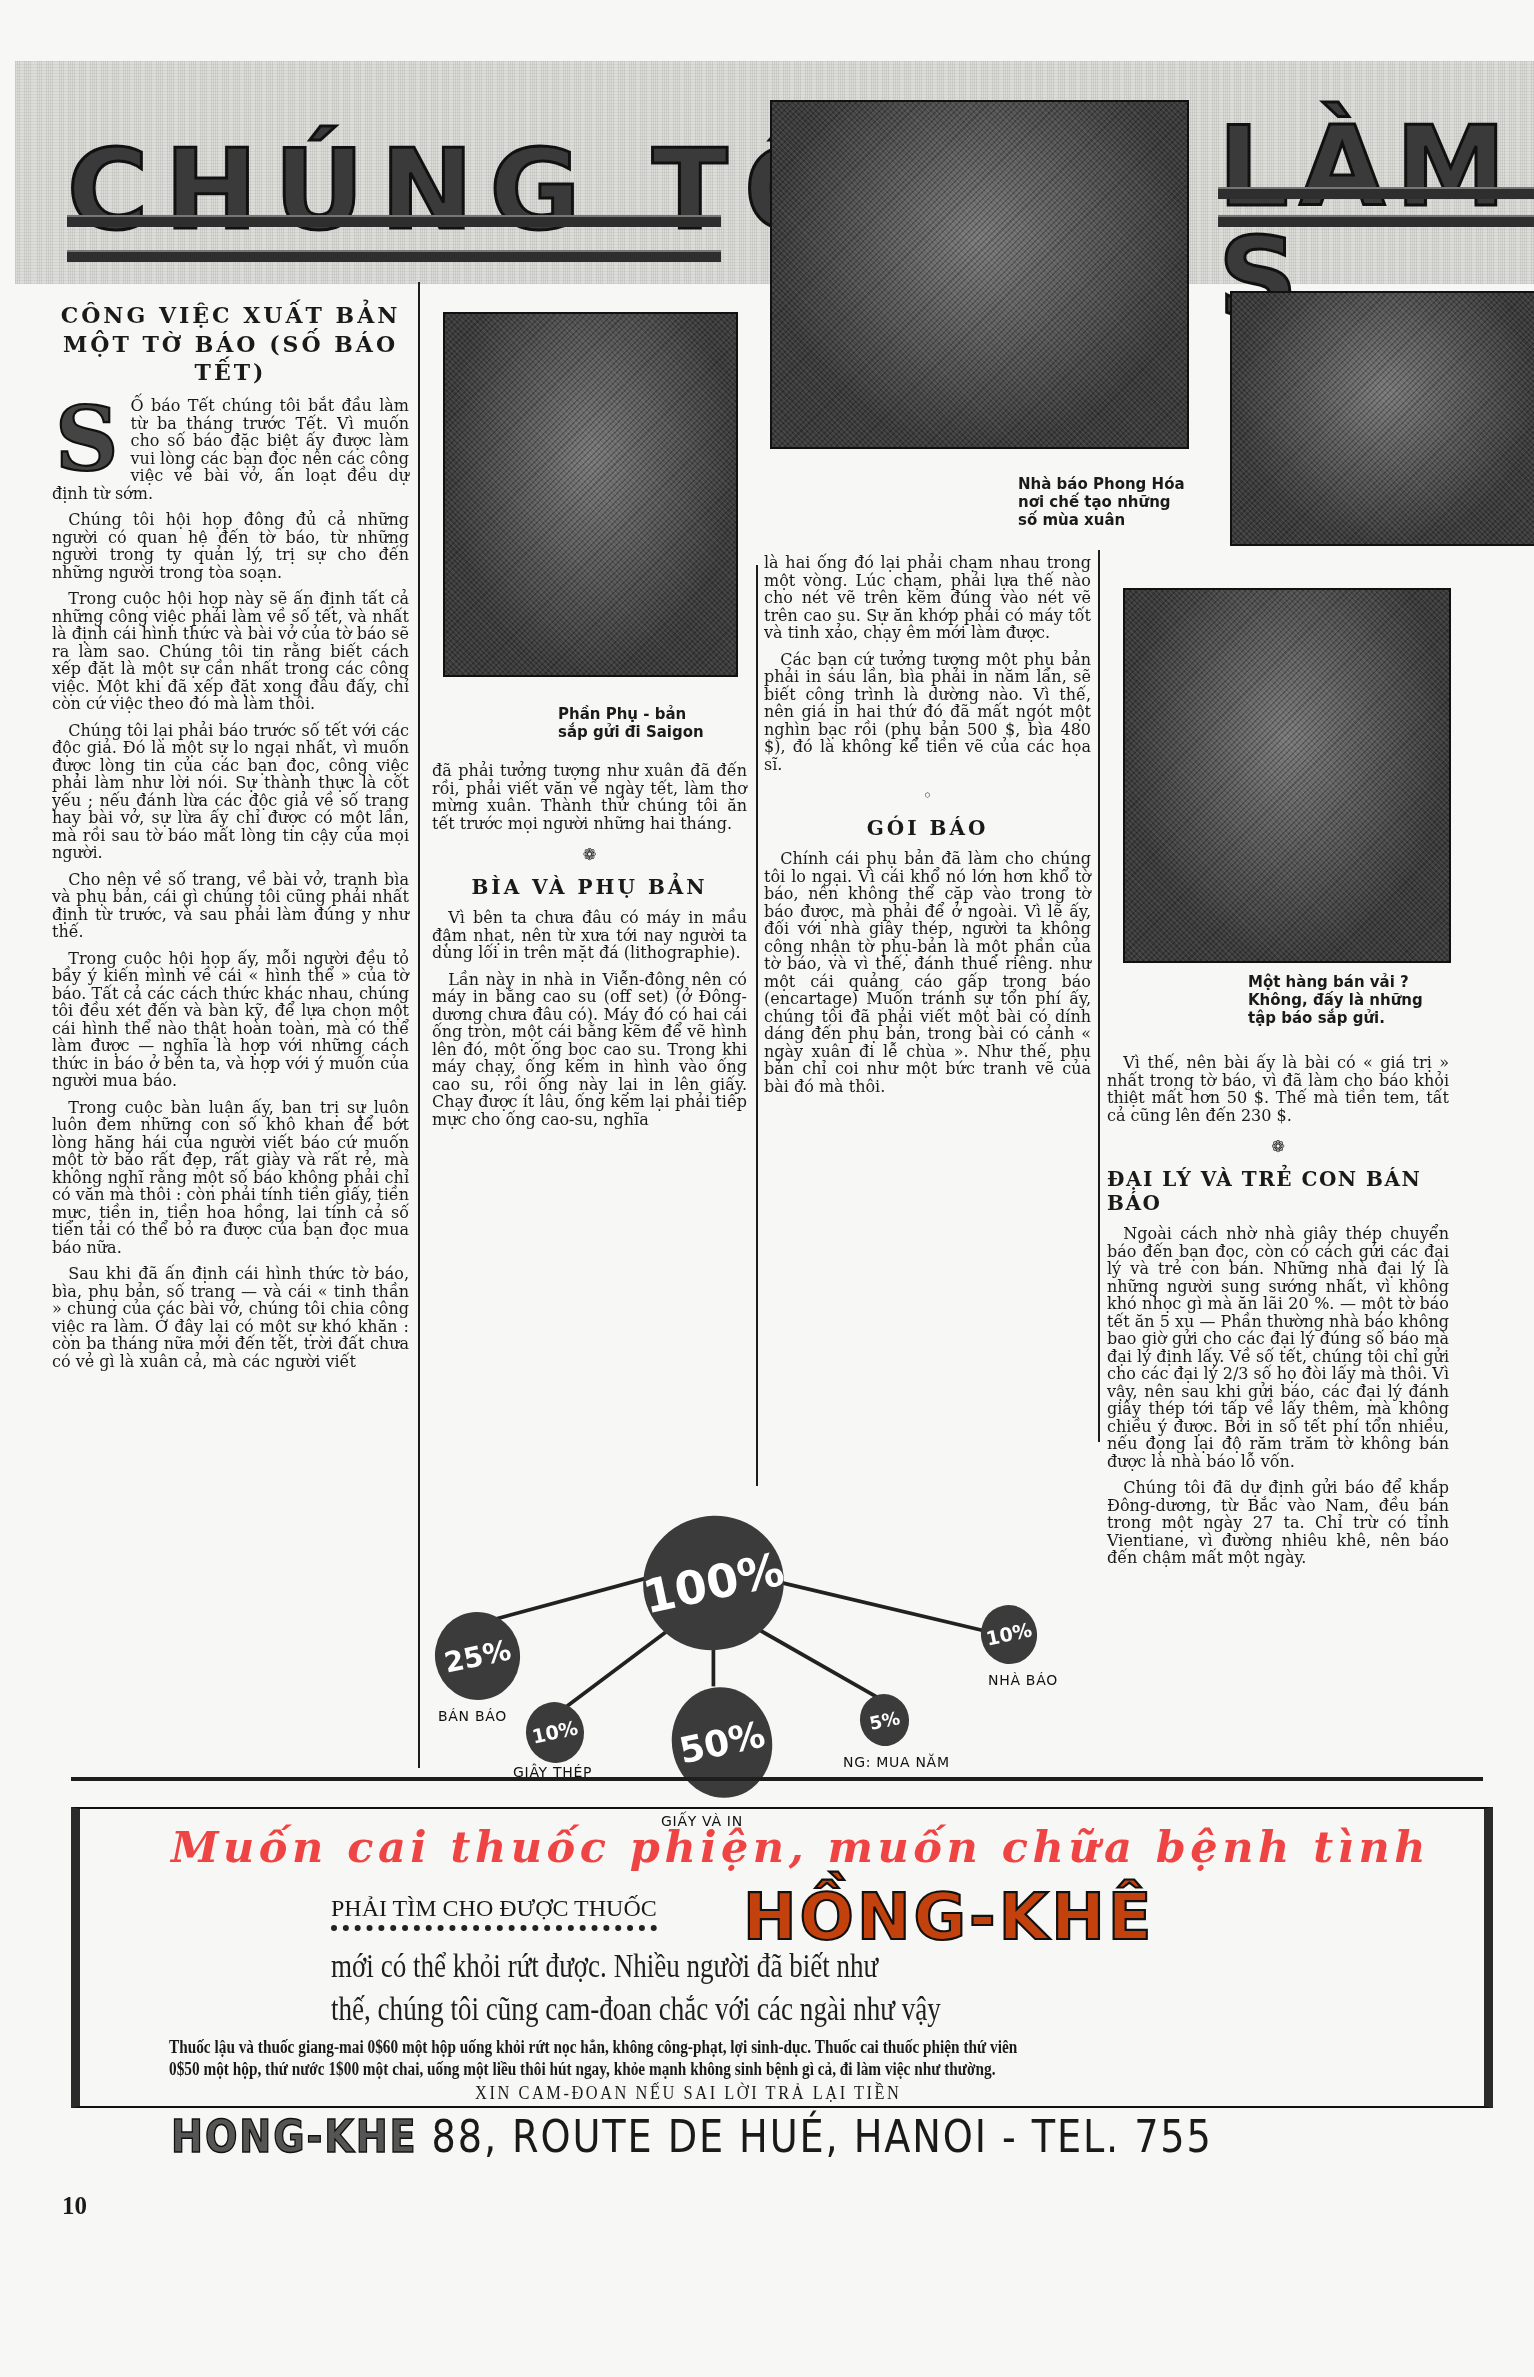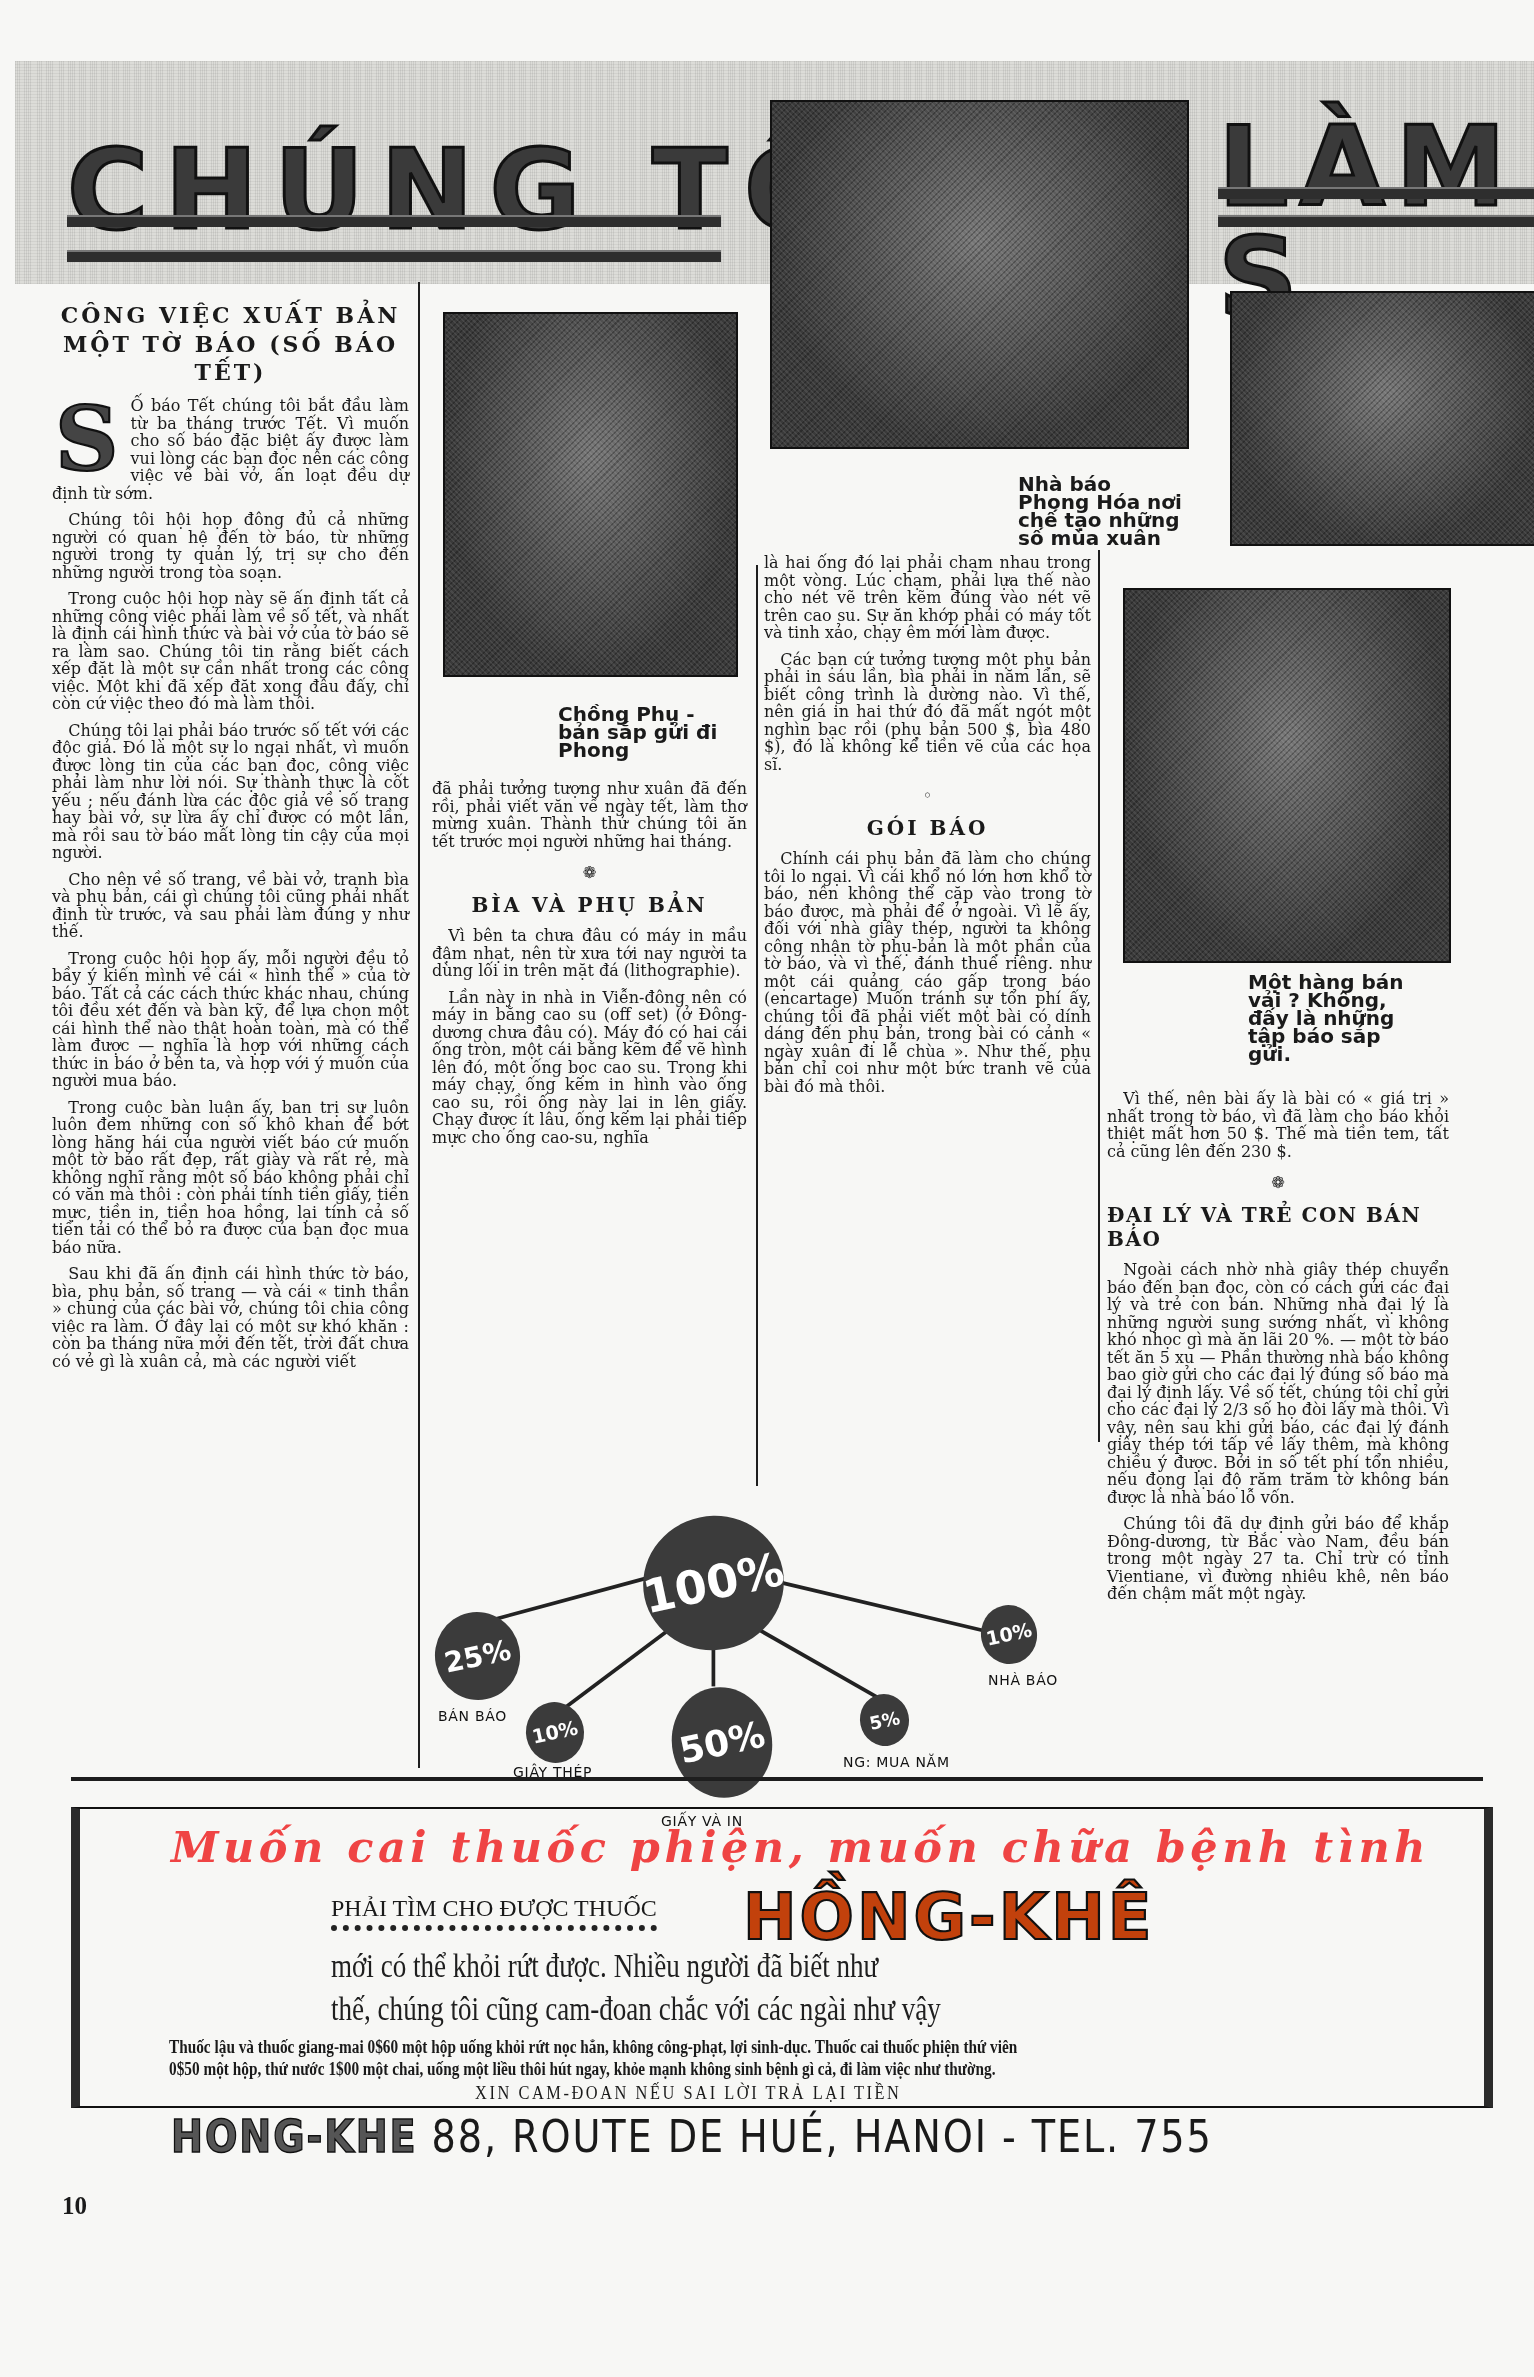--- a/index.html
+++ b/index.html
@@ -39,21 +39,21 @@
   }
   .sect {
     font-family: "DejaVu Serif", serif; font-weight: bold; font-size: 20px;
     letter-spacing: 3px; text-align: center;
   }
   .col-text {
     font-size: 16px; line-height: 17.5px; text-align: justify;
   }
   .col-text p { margin: 0 0 9px 0; text-indent: 16.3px; }
   .caption {
-    font-family: "DejaVu Sans", sans-serif; font-weight: bold; font-size: 20px;
+    font-family: "DejaVu Sans", sans-serif; font-weight: bold; font-size: 15px;
     line-height: 18px; text-align: left;
   }
   .dropcap {
     float: left; font-family: "DejaVu Serif", serif; font-weight: bold;
     font-size: 88px; line-height: 74px; margin: 4.5px 12px 0 3px;
     color: #444; -webkit-text-stroke: 2.2px #111;
   }
   .orn { text-align: center; font-size: 16.3px; margin: 13.4px 0 10.4px; }
 
   
@@ -113,21 +113,21 @@
     <p>Chúng tôi lại phải báo trước số tết với các độc giả. Đó là một sự lo ngại nhất, vì muốn được lòng tin của các bạn đọc, công việc phải làm như lời nói. Sự thành thực là cốt yếu ; nếu đánh lừa các độc giả về số trang hay bài vở, sự lừa ấy chỉ được có một lần, mà rồi sau tờ báo mất lòng tin cậy của mọi người.</p>
     <p>Cho nên về số trang, về bài vở, tranh bìa và phụ bản, cái gì chúng tôi cũng phải nhất định từ trước, và sau phải làm đúng y như thế.</p>
     <p>Trong cuộc hội họp ấy, mỗi người đều tỏ bầy ý kiến mình về cái « hình thể » của tờ báo. Tất cả các cách thức khác nhau, chúng tôi đều xét đến và bàn kỹ, để lựa chọn một cái hình thể nào thật hoàn toàn, mà có thể làm được — nghĩa là hợp với những cách thức in báo ở bên ta, và hợp với ý muốn của người mua báo.</p>
     <p>Trong cuộc bàn luận ấy, ban trị sự luôn luôn đem những con số khô khan để bớt lòng hăng hái của người viết báo cứ muốn một tờ báo rất đẹp, rất giày và rất rẻ, mà không nghĩ rằng một số báo không phải chỉ có văn mà thôi : còn phải tính tiền giấy, tiền mực, tiền in, tiền hoa hồng, lại tính cả số tiền tải có thể bỏ ra được của bạn đọc mua báo nữa.</p>
     <p>Sau khi đã ấn định cái hình thức tờ báo, bìa, phụ bản, số trang — và cái « tinh thần » chung của các bài vở, chúng tôi chia công việc ra làm. Ở đây lại có một sự khó khăn : còn ba tháng nữa mới đến tết, trời đất chưa có vẻ gì là xuân cả, mà các người viết</p>
   </div>
 </div>
 
 <div class="abs photo" style="left:443px; top:312px; width:291px; height:361px;"></div>
 <div class="abs" style="left:432px; top:672px; width:315px;">
-  <div class="caption" style="margin-left:126px; width:163px; margin-top:33px;">Chồng Phụ - bản sắp gửi đi Phong</div>
+  <div class="caption" style="margin-left:126px; width:163px; margin-top:33px;">Phần Phụ - bản sắp gửi đi Saigon</div>
   <div class="col-text" style="margin-top:21px;">
     <p style="text-indent:0;">đã phải tưởng tượng như xuân đã đến rồi, phải viết văn về ngày tết, làm thơ mừng xuân. Thành thử chúng tôi ăn tết trước mọi người những hai tháng.</p>
   </div>
   <div class="orn">❁</div>
   <div class="sect">BÌA VÀ PHỤ BẢN</div>
   <div class="col-text" style="margin-top:10.4px;">
     <p>Vì bên ta chưa đâu có máy in mầu đậm nhạt, nên từ xưa tới nay người ta dùng lối in trên mặt đá (lithographie).</p>
     <p>Lần này in nhà in Viễn-đông nên có máy in bằng cao su (off set) (ở Đông-dương chưa đâu có). Máy đó có hai cái ống tròn, một cái bằng kẽm để vẽ hình lên đó, một ống bọc cao su. Trong khi máy chạy, ống kẽm in hình vào ống cao su, rồi ống này lại in lên giấy. Chạy được ít lâu, ống kẽm lại phải tiếp mực cho ống cao-su, nghĩa</p>
   </div>
 </div>

